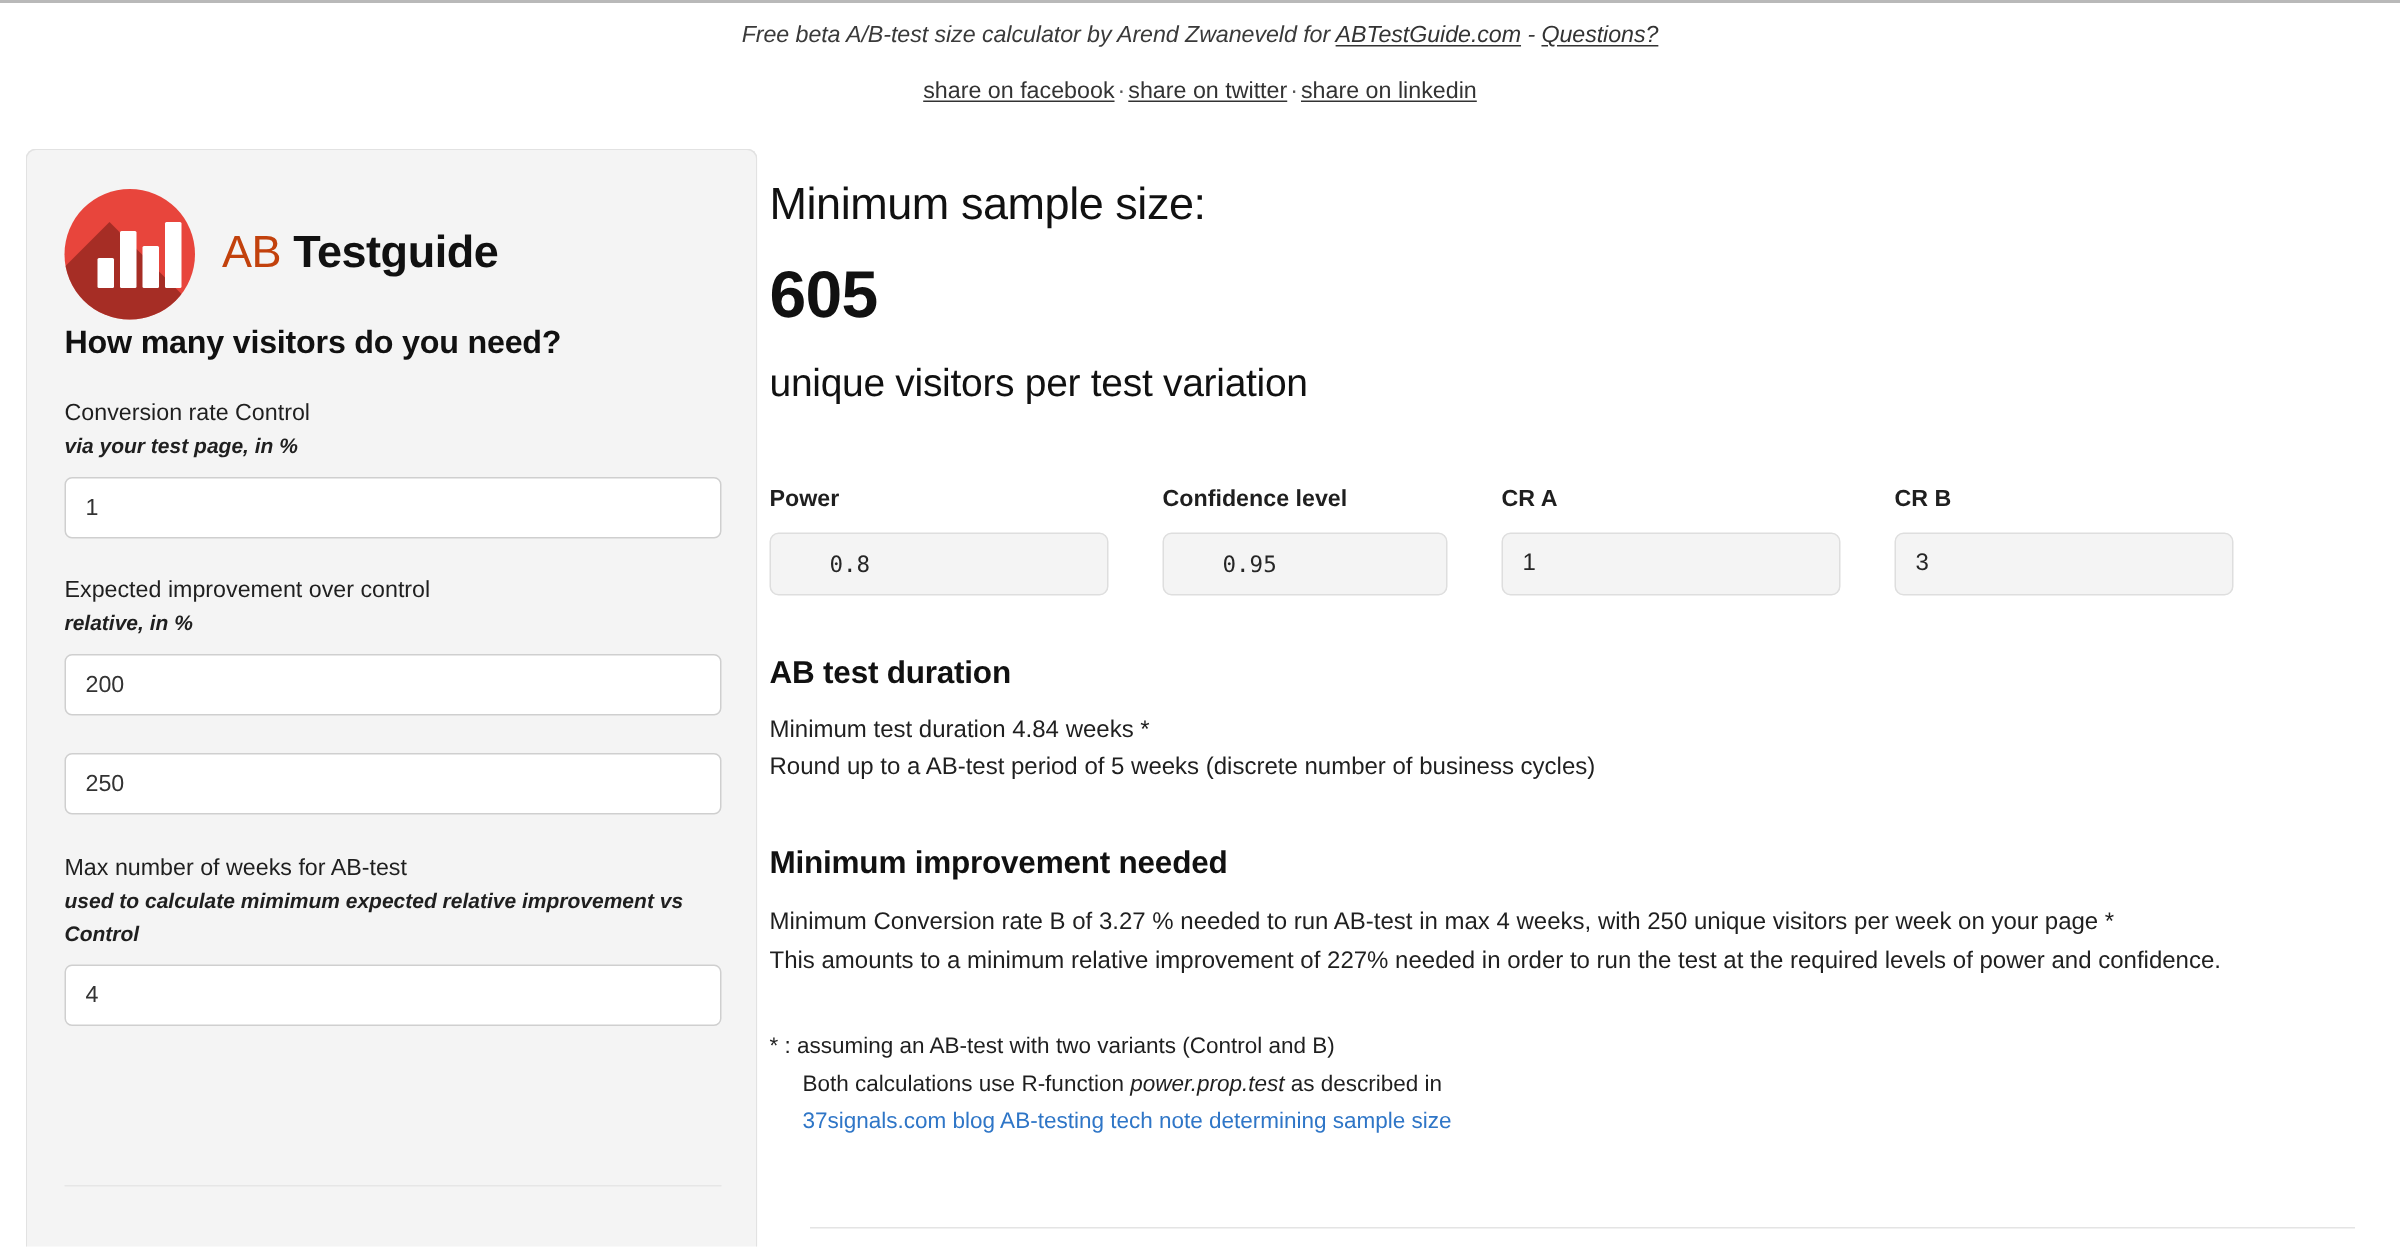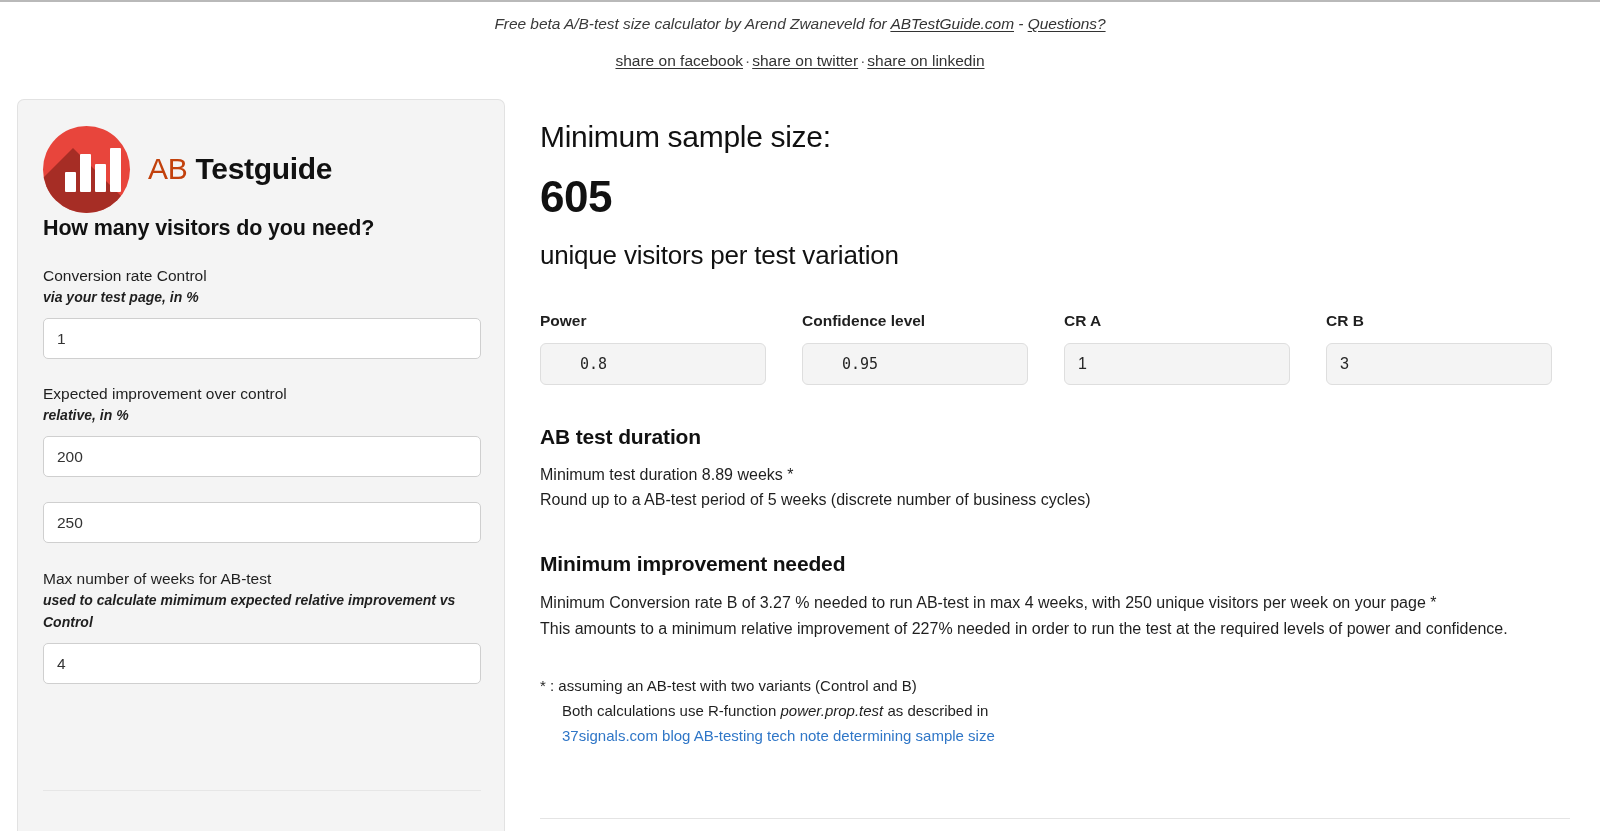--- a/index.html
+++ b/index.html
@@ -157,21 +157,21 @@
     border-radius: 5px;
     font-family: "Liberation Sans", sans-serif;
     font-size: 15.5px;
     color: #333333;
     outline: none;
   }
 
   
   #main {
     position: absolute;
-    left: 540px;
+    left: 513px;
     top: 99px;
     width: 1030px;
   }
   #result-title {
     font-size: 30px;
     font-weight: 400;
     color: #111111;
     letter-spacing: -0.3px;
     line-height: 40px;
     margin: 18px 0 0 0;
@@ -189,21 +189,21 @@
     font-weight: 400;
     color: #111111;
     line-height: 36px;
     margin: 12px 0 0 0;
     letter-spacing: -0.2px;
   }
 
   
   #params-row {
     display: flex;
-    margin-top: 38px;
+    margin-top: 50px;
   }
   .param-cell { flex: 0 0 auto; }
   .param-cell + .param-cell { margin-left: 36px; }
   .param-label {
     font-size: 15.5px;
     font-weight: 700;
     color: #1f1f1f;
     line-height: 20px;
   }
   .param-input {
@@ -220,21 +220,21 @@
   }
   .param-input.mono {
     font-family: "DejaVu Sans Mono", monospace;
     font-size: 15px;
     padding-left: 39px;
   }
   .param-input.sans {
     font-family: "Liberation Sans", sans-serif;
   }
   .w-power { width: 226px; }
-  .w-conf  { width: 226px; }
+  .w-conf  { width: 190px; }
   .w-cra   { width: 226px; }
   .w-crb   { width: 226px; }
 
   
   .section-heading {
     font-size: 21px;
     font-weight: 700;
     color: #111111;
     letter-spacing: -0.15px;
     margin: 0;
@@ -358,21 +358,21 @@
     </div>
     <div class="param-cell">
       <div class="param-label">CR B</div>
       <input class="param-input sans w-crb" type="text" value="3" style="">
     </div>
   </div>
 
   <div id="duration-section">
     <h3 class="section-heading">AB test duration</h3>
     <div id="duration-lines">
-      <div class="body-line">Minimum test duration 8.89 weeks *</div>
+      <div class="body-line">Minimum test duration 4.84 weeks *</div>
       <div class="body-line"><span>Round up to a </span><b>AB-test period of 5 weeks</b><span> (discrete number of business cycles)</span></div>
     </div>
   </div>
 
   <div id="improvement-section">
     <h3 class="section-heading">Minimum improvement needed</h3>
     <div id="improvement-body">
       <div>Minimum Conversion rate B of 3.27 % needed to run AB-test in max 4 weeks, with 250 unique visitors per week on your page *</div>
       <div><span>This amounts to a </span><b>minimum relative improvement of 227% needed</b><span> in order to run the test at the required levels of power and confidence.</span></div>
     </div>

